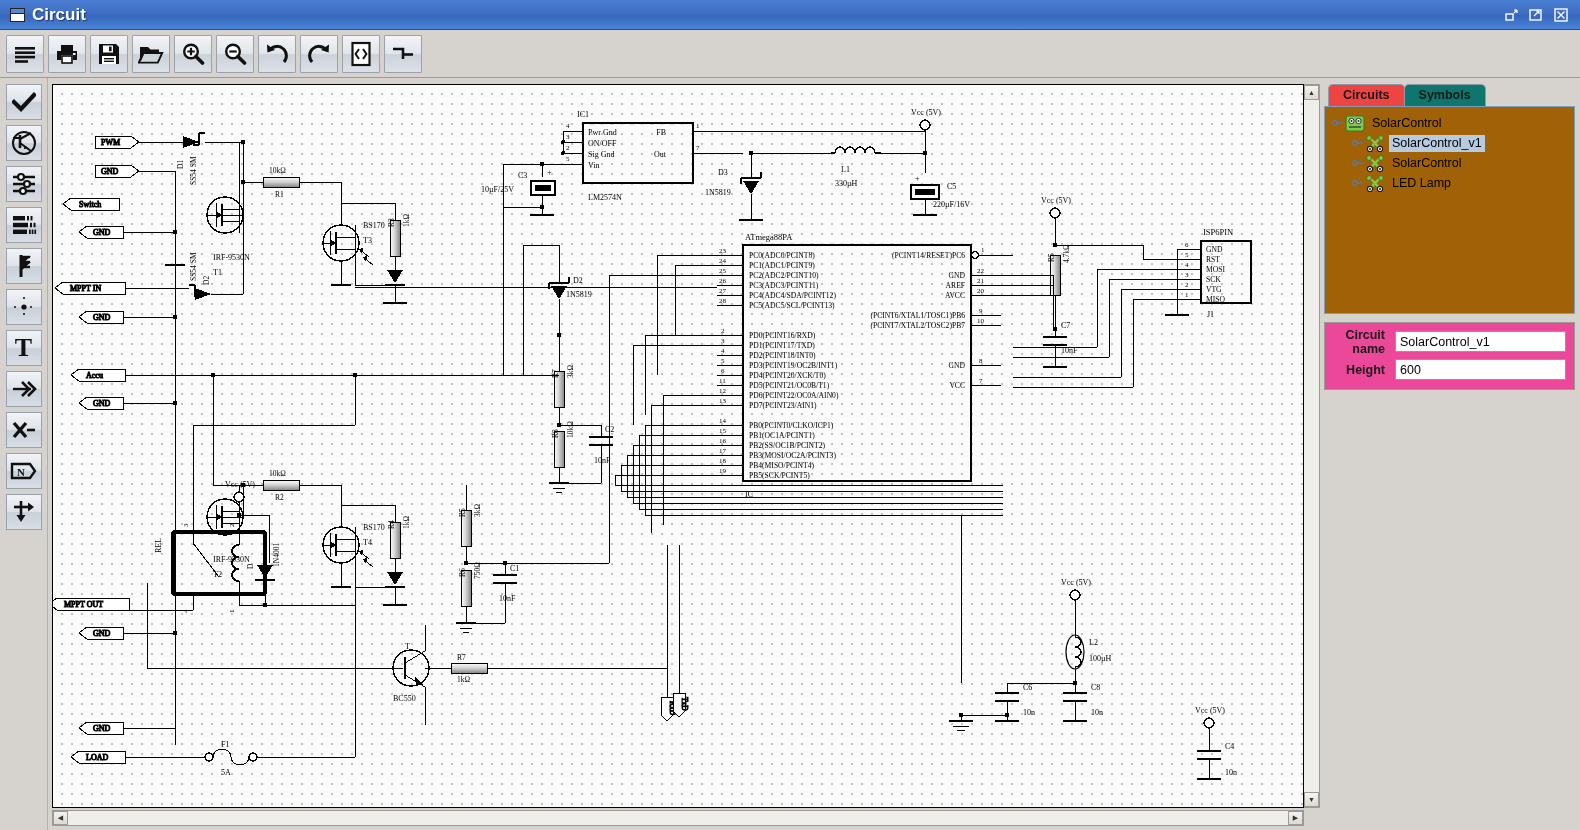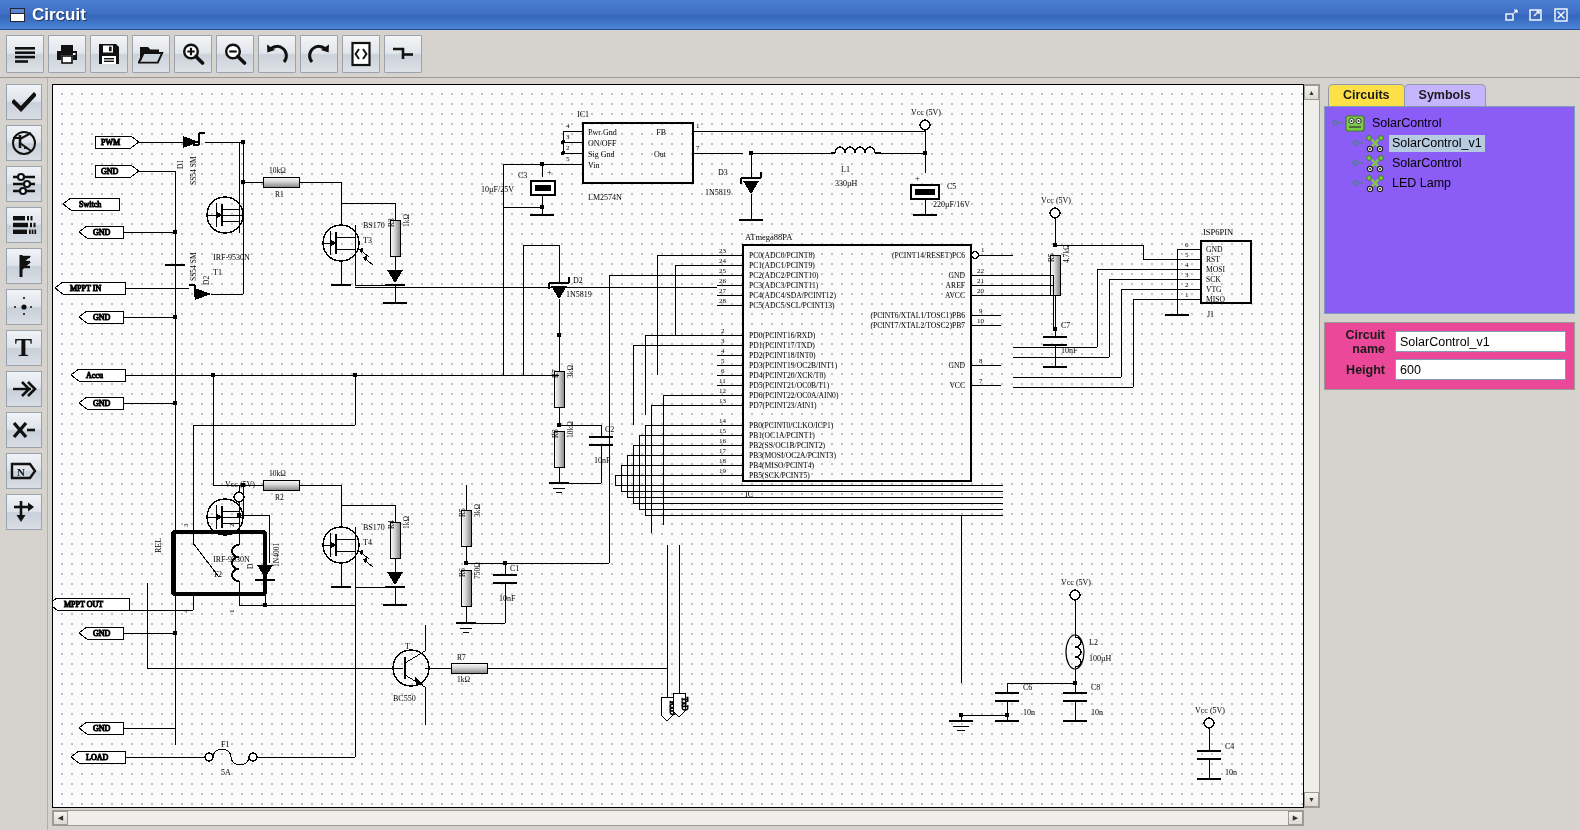--- a/index.html
+++ b/index.html
@@ -97,24 +97,24 @@
   .sb-corner { width:16px; }
 
   
   .rpanel { width:258px; display:flex; flex-direction:column; padding:6px 5px 5px 2px; gap:0; }
   .tabs { display:flex; align-items:flex-end; height:22px; padding-left:4px; }
   .tab {
     padding:3px 14px 4px 14px; font-size:12.5px; font-weight:bold; color:#1a1a1a;
     border:1px solid #8e9aa8; border-bottom:none; cursor:pointer;
     border-radius:5px 5px 0 0; position:relative; line-height:14px;
   }
-  .tab.active { background:#fde047; z-index:2; }
-  .tab.inactive { background:#c4b5fd; margin-left:-1px; }
+  .tab.active { background:#ef4444; z-index:2; }
+  .tab.inactive { background:#0f766e; margin-left:-1px; }
   .tree-box {
-    height:208px; background:#8b5cf6; border:1px solid #7f9db9;
+    height:208px; background:#a16207; border:1px solid #7f9db9;
     padding:6px 4px; overflow:hidden;
   }
   .tnode { display:flex; align-items:center; height:20px; font-size:12.5px; color:#000; }
   .tnode.root { padding-left:2px; }
   .tnode.child { padding-left:22px; }
   .t-knob { width:14px; flex:none; display:flex; align-items:center; justify-content:center; }
   .t-ico { width:20px; height:17px; flex:none; margin-right:4px; }
   .t-label { padding:0 3px; line-height:17px; }
   .t-label.sel { background:#b6cbe0; }
   .props { margin-top:8px; background:#ec4899; border:1px solid #9d9a94;

